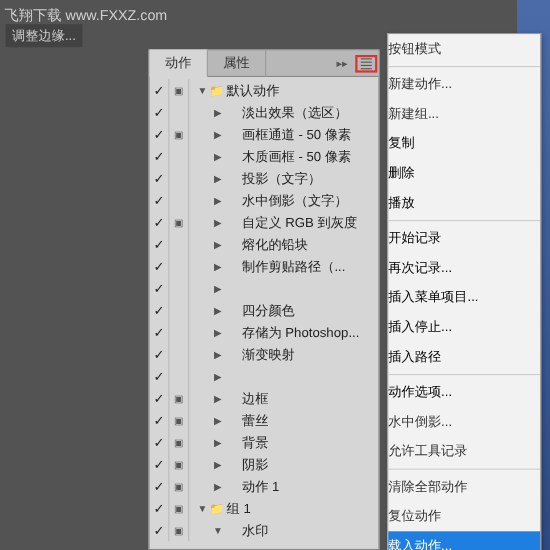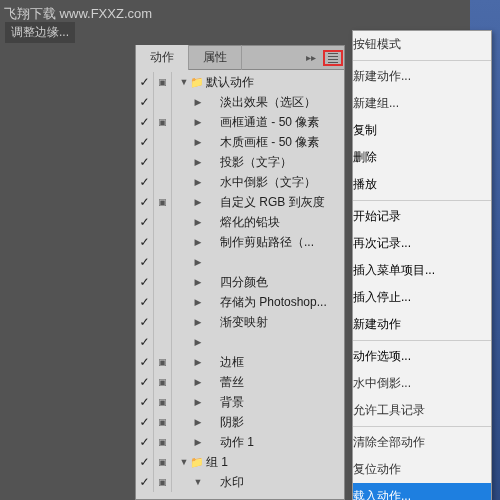--- a/index.html
+++ b/index.html
@@ -235,21 +235,21 @@
   <div class="menu-item">新建动作...</div>
   <div class="menu-item">新建组...</div>
   <div class="menu-item disabled">复制</div>
   <div class="menu-item disabled">删除</div>
   <div class="menu-item disabled">播放</div>
   <div class="menu-sep"></div>
   <div class="menu-item disabled">开始记录</div>
   <div class="menu-item disabled">再次记录...</div>
   <div class="menu-item disabled">插入菜单项目...</div>
   <div class="menu-item disabled">插入停止...</div>
-  <div class="menu-item disabled">新建动作</div>
+  <div class="menu-item disabled">插入路径</div>
   <div class="menu-sep"></div>
   <div class="menu-item disabled">动作选项...</div>
   <div class="menu-item">水中倒影...</div>
   <div class="menu-item">允许工具记录</div>
   <div class="menu-sep"></div>
   <div class="menu-item">清除全部动作</div>
   <div class="menu-item">复位动作</div>
   <div class="menu-item highlighted">载入动作...</div>
 
 </div>

